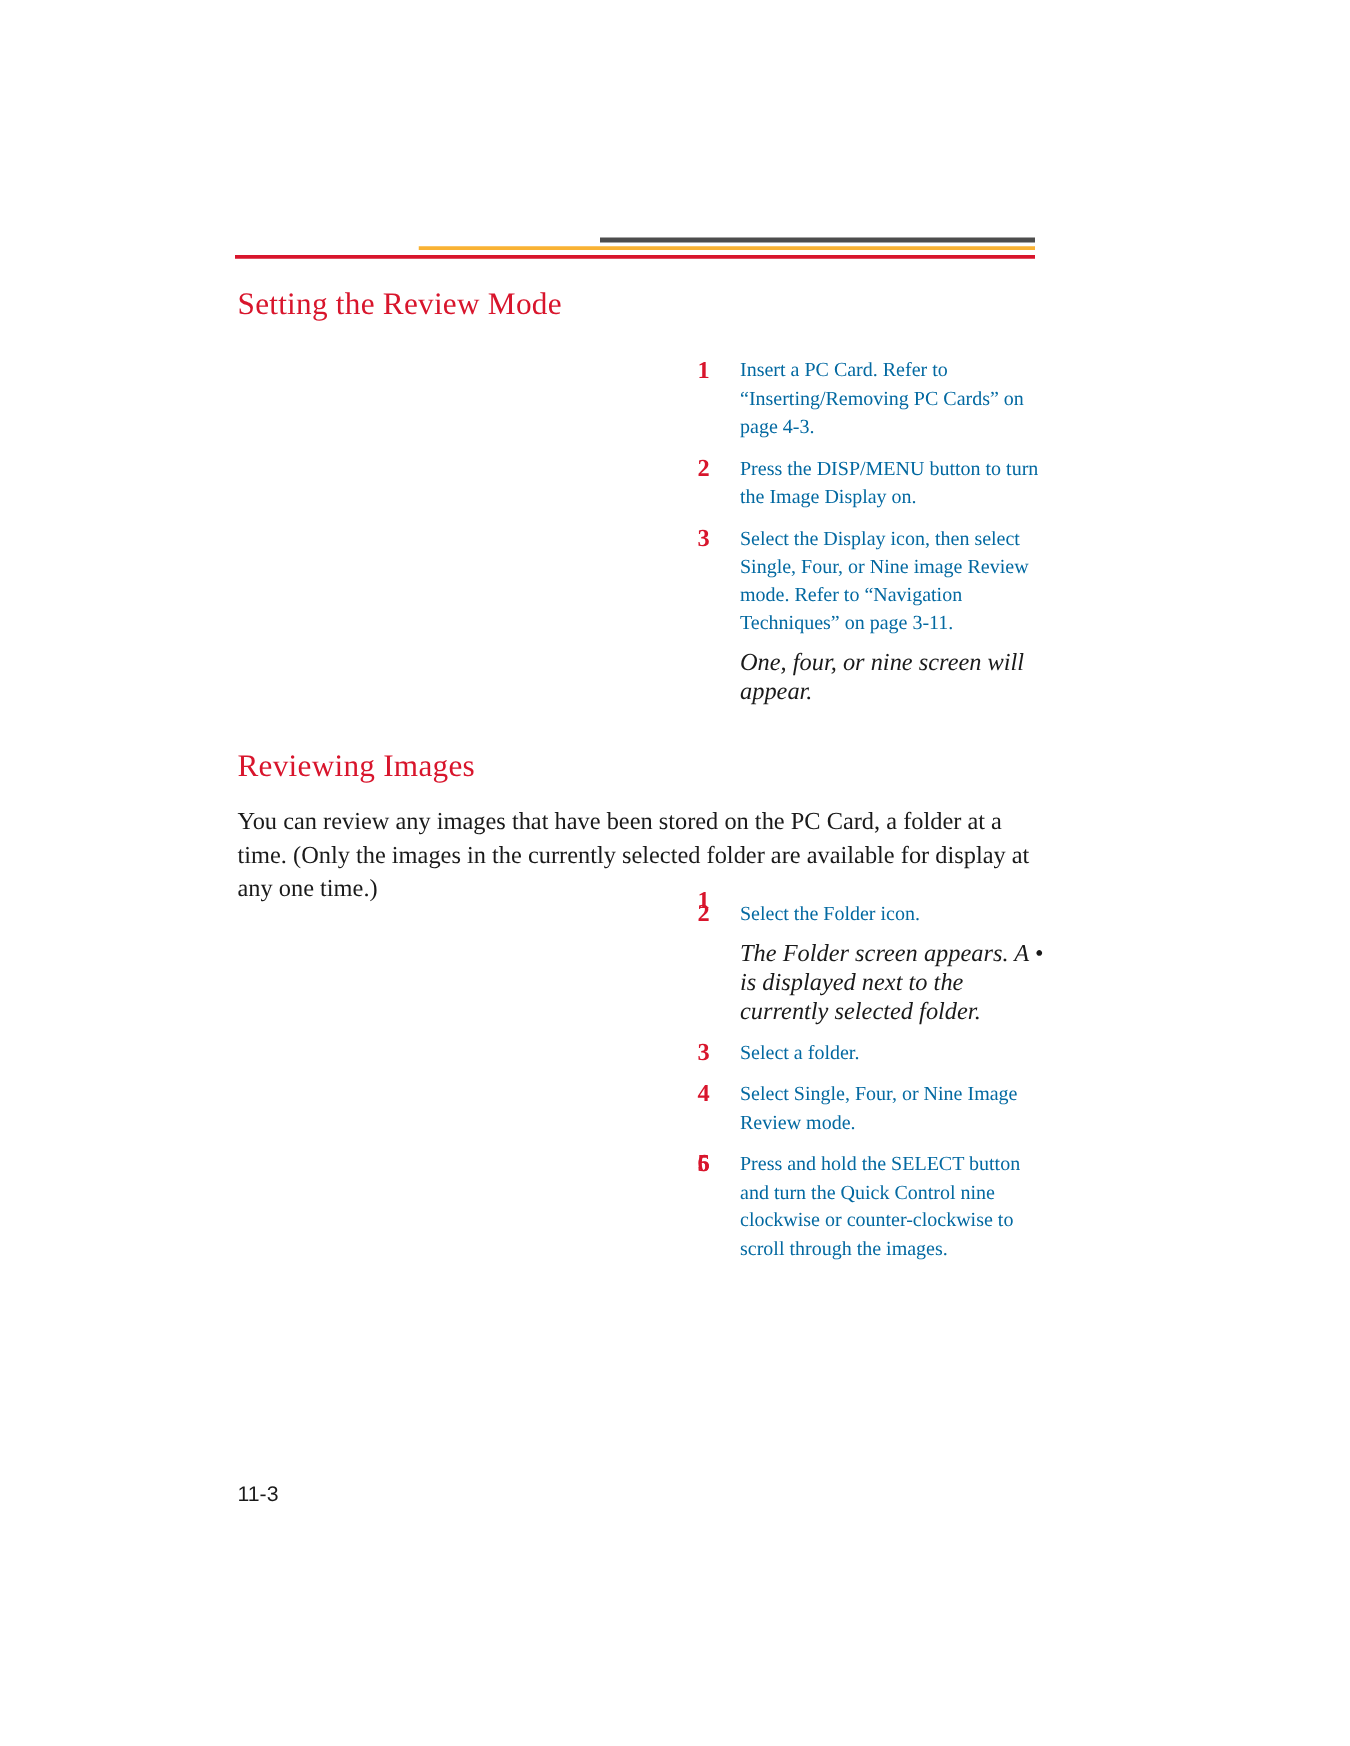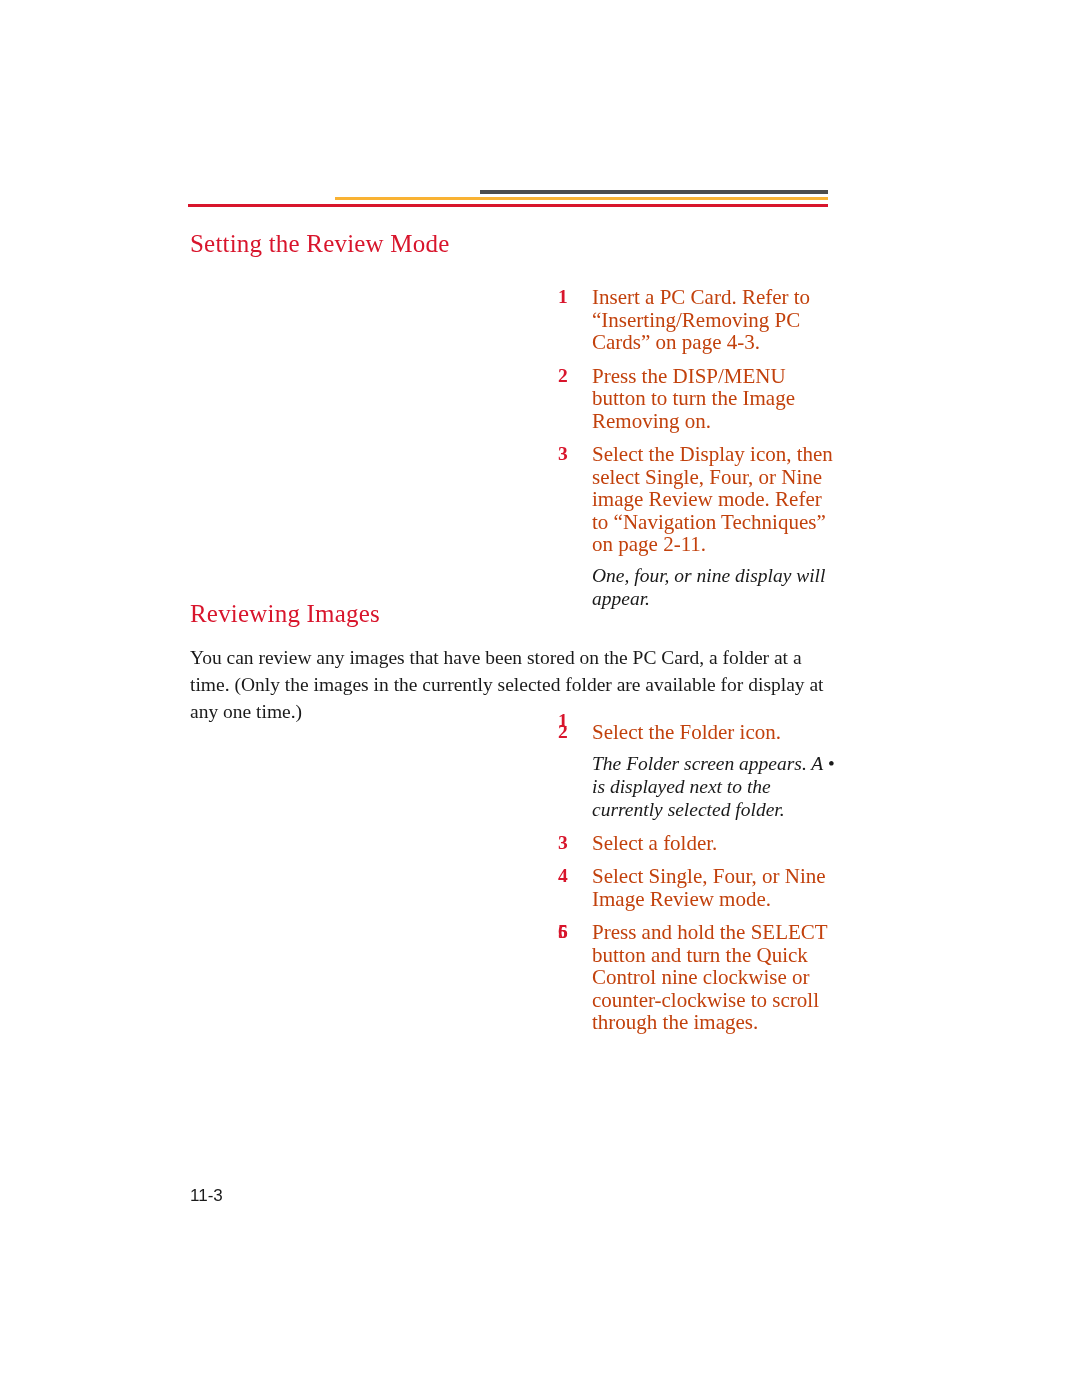--- a/index.html
+++ b/index.html
@@ -100,23 +100,23 @@
     top: 0;
     width: 22px;
     text-align: left;
     color: #d8152c;
     font-weight: bold;
     font-size: 19.5px;
     line-height: 22.5px;
   }
   .step-text {
     display: block;
-    font-size: 21px;
+    font-size: 16px;
     line-height: 22.5px;
-    color: #c2410c;
+    color: #0369a1;
   }
   .step-note {
     display: block;
     font-style: italic;
     font-size: 19.5px;
     line-height: 23px;
     color: #1a1a1a;
     margin-top: 8px;
   }
 
@@ -145,27 +145,27 @@
 
   <div class="steps" id="steps-setting">
 
     <div class="step">
       <span class="step-num">1</span>
       <span class="step-text">Insert a PC Card. Refer to “Inserting/Removing PC Cards” on page 4-3.</span>
     </div>
 
     <div class="step">
       <span class="step-num">2</span>
-      <span class="step-text">Press the DISP/MENU button to turn the Image Removing on.</span>
+      <span class="step-text">Press the DISP/MENU button to turn the Image Display on.</span>
     </div>
 
     <div class="step">
       <span class="step-num">3</span>
-      <span class="step-text">Select the Display icon, then select Single, Four, or Nine image Review mode. Refer to “Navigation Techniques” on page 2-11.</span>
-      <span class="step-note">One, four, or nine display will appear.</span>
+      <span class="step-text">Select the Display icon, then select Single, Four, or Nine image Review mode. Refer to “Navigation Techniques” on page 3-11.</span>
+      <span class="step-note">One, four, or nine screen will appear.</span>
     </div>
 
   </div>
 
   <h1 class="heading" id="heading-reviewing">Reviewing Images</h1>
 
   <p class="body-paragraph">You can review any images that have been stored on the PC Card, a folder at a time. (Only the images in the currently selected folder are available for display at any one time.)</p>
 
   <div class="steps" id="steps-reviewing">
 

